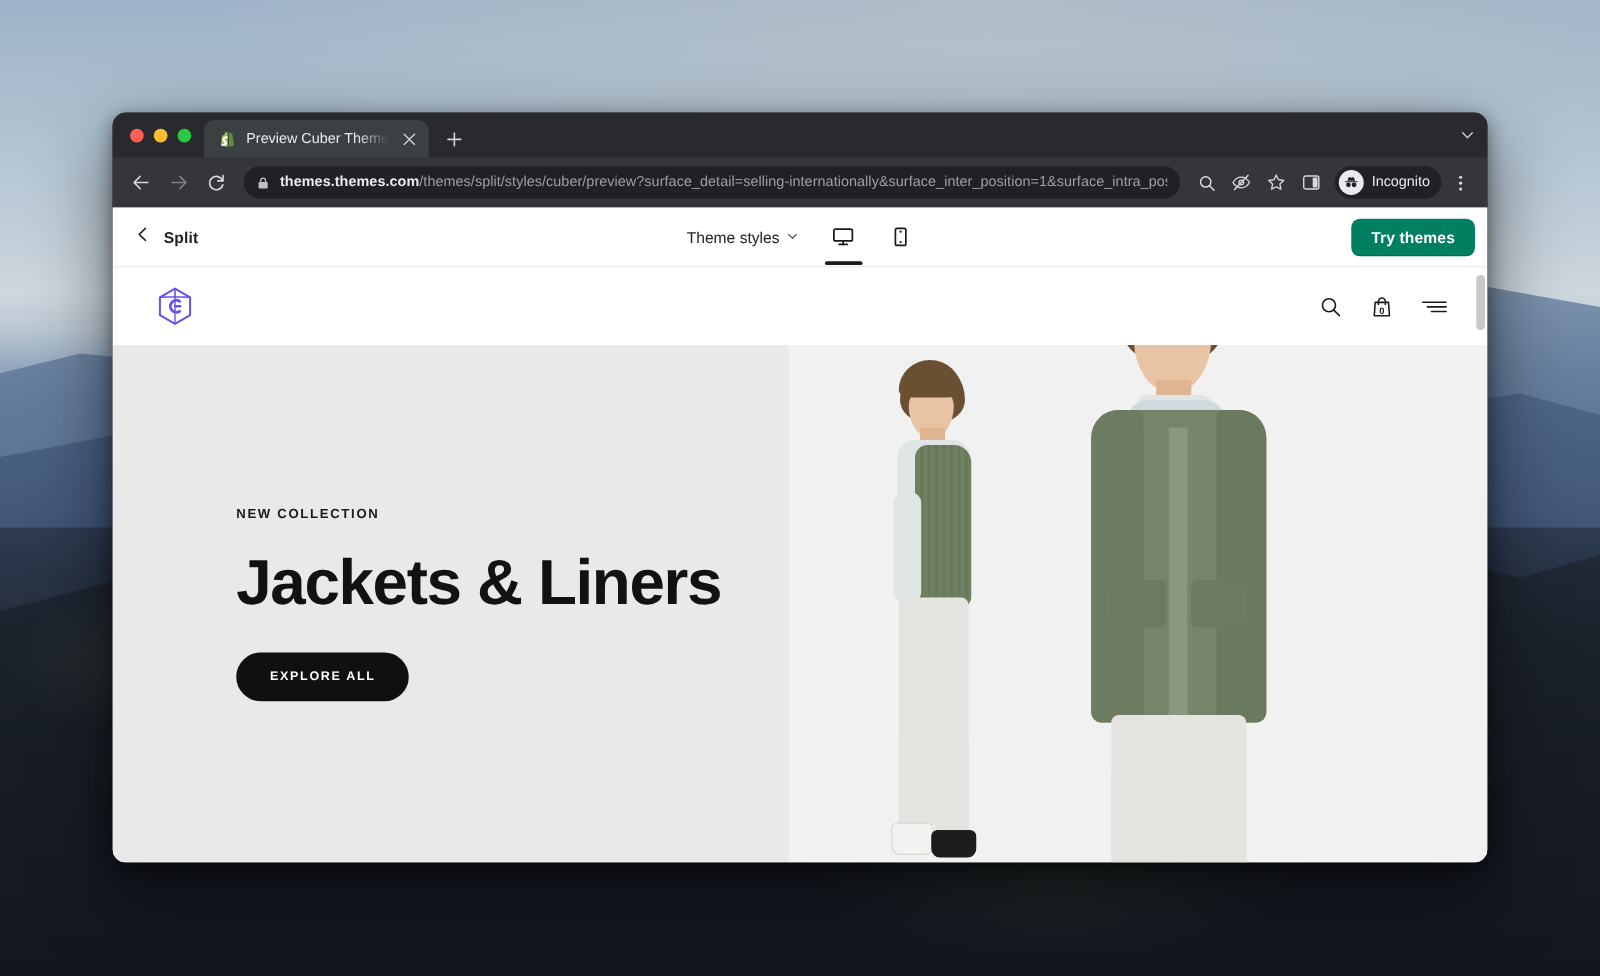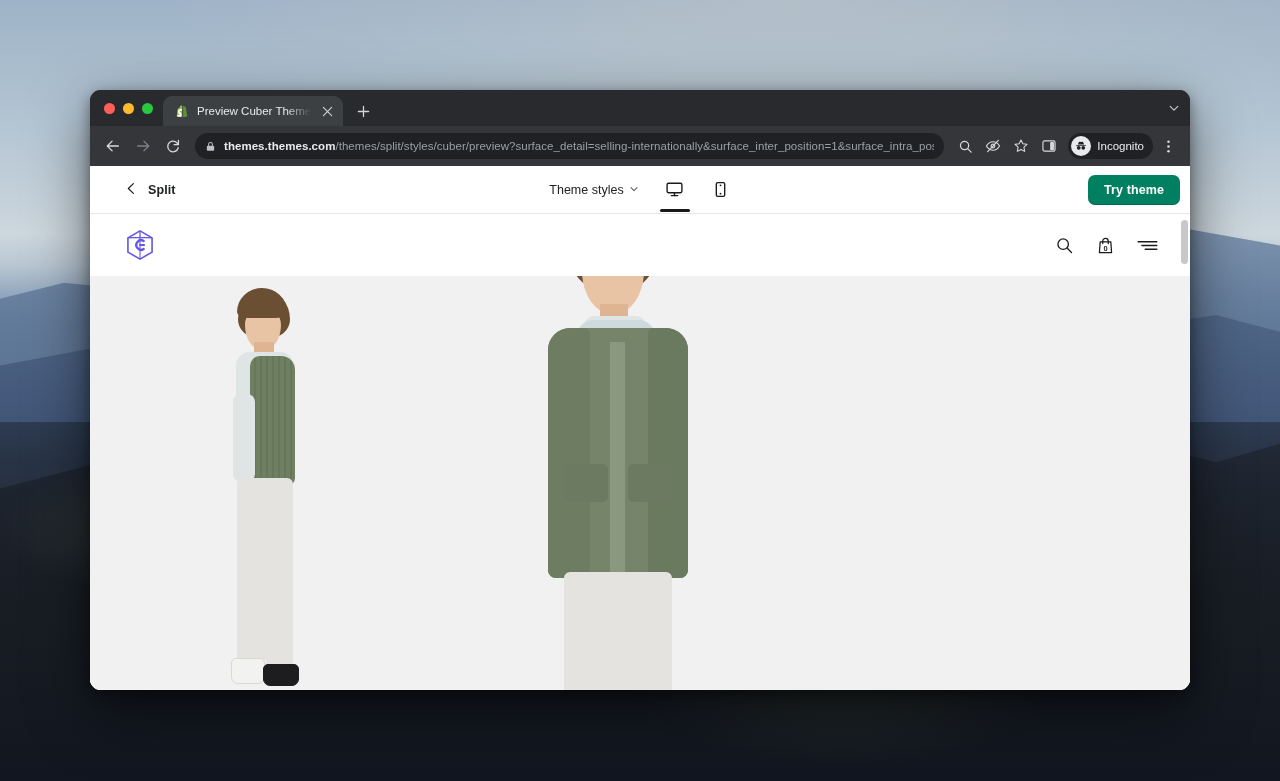--- a/index.html
+++ b/index.html
@@ -172,21 +172,21 @@
 
   
   .viewport {
     flex: 1; background: #ffffff; position: relative; overflow: hidden;
   }
 
   
   .preview-bar {
     height: 48px; background: #fff;
     display: flex; align-items: center;
-    padding: 0 10px 0 29px;
+    padding: 0 10px 0 12px;
     border-bottom: 1px solid #e6e6e6;
     position: relative;
   }
   .pb-back {
     display: flex; align-items: center; gap: 10px;
     padding: 4px 6px; border-radius: 6px;
   }
   .pb-back-label { font-size: 12.5px; color: #202223; font-weight: 600; letter-spacing: .1px; }
   .pb-center {
     position: absolute; left: 0; right: 0; top: 0; height: 48px;
@@ -442,21 +442,21 @@
             <span>
               <svg width="19" height="19" viewBox="0 0 20 20">
                 <rect x="5.6" y="2.8" width="8.8" height="14.4" rx="1.5" stroke="#1a1a1a" stroke-width="1.45" fill="none"></rect>
                 <circle cx="10" cy="5.6" r=".95" fill="#1a1a1a"></circle>
                 <circle cx="10" cy="14.4" r=".95" fill="#1a1a1a"></circle>
               </svg>
             </span>
           </div>
         </div>
 
-        <button class="pb-try">Try theme</button>
+        <button class="pb-try">Try themes</button>
       </div>
 
       <div class="store">
 
         <div class="store-header">
           <div class="logo">
             <svg width="34" height="34" viewBox="0 0 40 40">
               <path d="M20 3.4 34.2 11.6v16.8L20 36.6 5.8 28.4V11.6z" stroke="#6455e6" stroke-width="1.9" fill="none" stroke-linejoin="round"></path>
               <path d="M20 3.4v7.6M20 11 5.8 11.6M20 11l14.2.6" stroke="#6455e6" stroke-width="1.5" fill="none"></path>
               <path d="M20 11v25.6" stroke="#6455e6" stroke-width="1.5" fill="none" opacity=".85"></path>
@@ -481,20 +481,25 @@
             </span>
             <span class="si">
               <svg width="21" height="15" viewBox="0 0 22 16">
                 <path d="M1 4h20M5 8h16M8.5 12h12.5" stroke="#1a1a1a" stroke-width="1.35" stroke-linecap="round"></path>
               </svg>
             </span>
           </div>
         </div>
 
         <div class="hero">
+          <div class="hero-left">
+            <div class="eyebrow">NEW COLLECTION</div>
+            <h1 class="hero-title">Jackets &amp; Liners</h1>
+            <button class="hero-cta">EXPLORE ALL</button>
+          </div>
 
           <div class="hero-right">
 
             <div class="model" style="left:11%; width:110px; height:400px;">
               <div class="m-hair" style="left:27px; top:0px; width:52px; height:48px;"></div>
               <div class="m-face" style="left:34px; top:18px; width:36px; height:42px; border-radius:42% 48% 46% 46% / 40% 40% 60% 60%;"></div>
               <div class="m-hair" style="left:26px; top:-2px; width:50px; height:30px; border-radius:50% 50% 22% 22% / 80% 80% 20% 20%;"></div>
               <div class="m-neck" style="left:43px; top:52px; width:20px; height:18px;"></div>
               <div class="m-shirt" style="left:25px; top:62px; width:58px; height:128px; border-radius:14px 14px 6px 6px;"></div>
               <div class="m-vest" style="left:39px; top:66px; width:45px; height:130px; border-radius:10px 14px 8px 8px;

